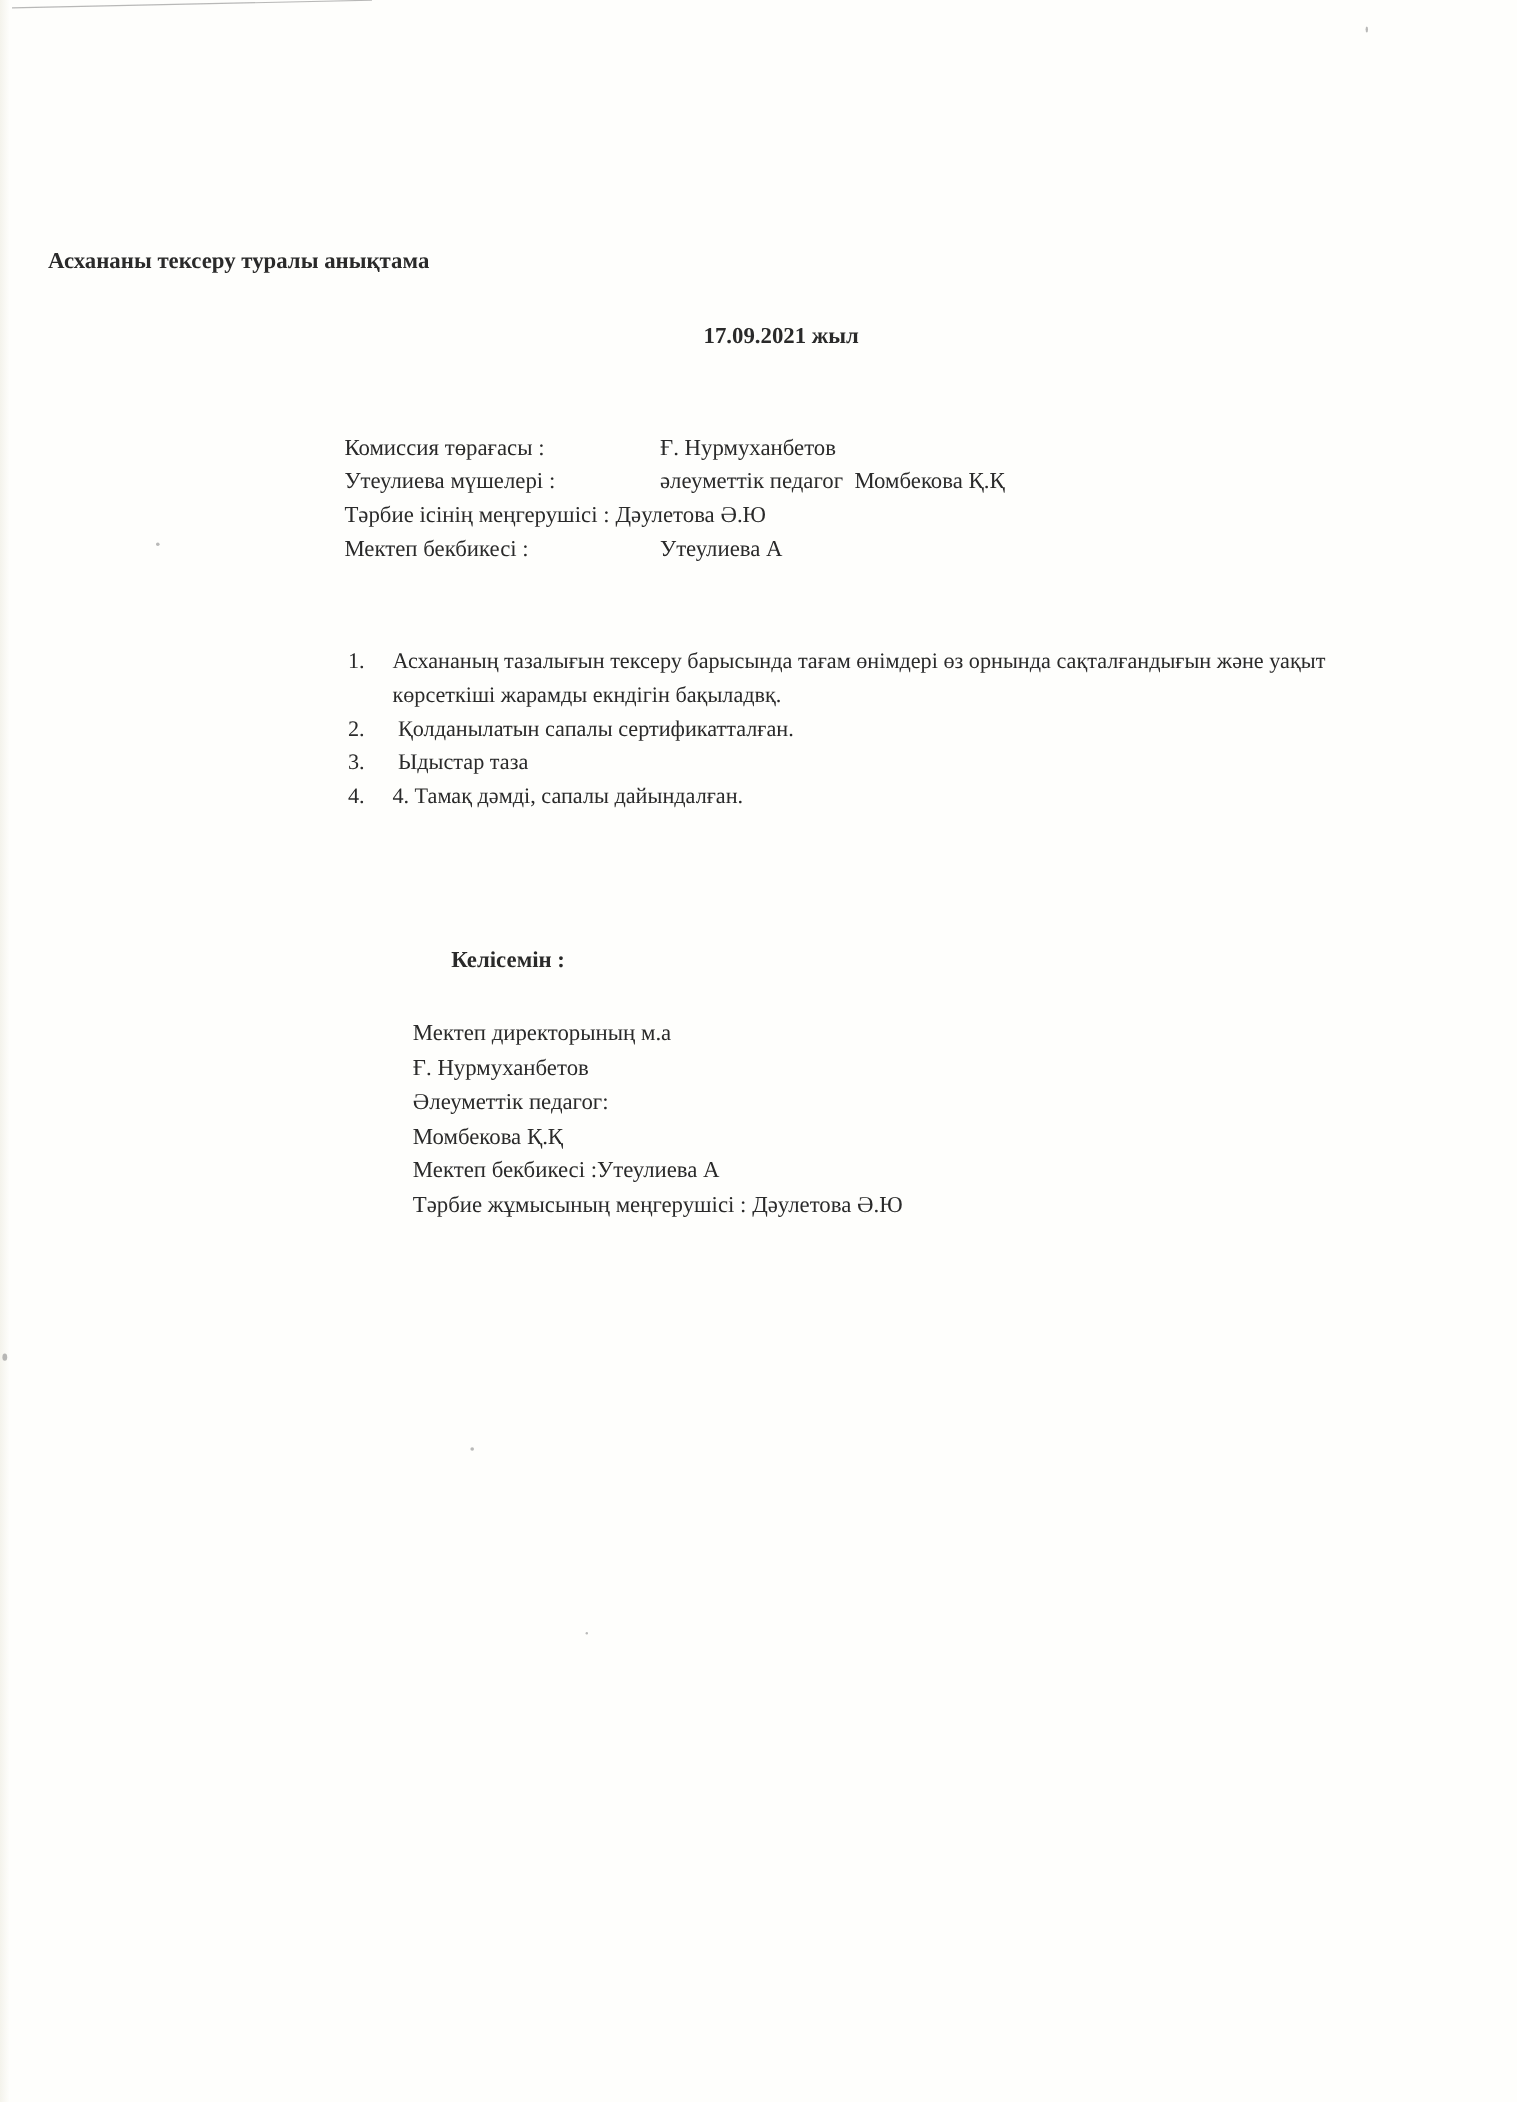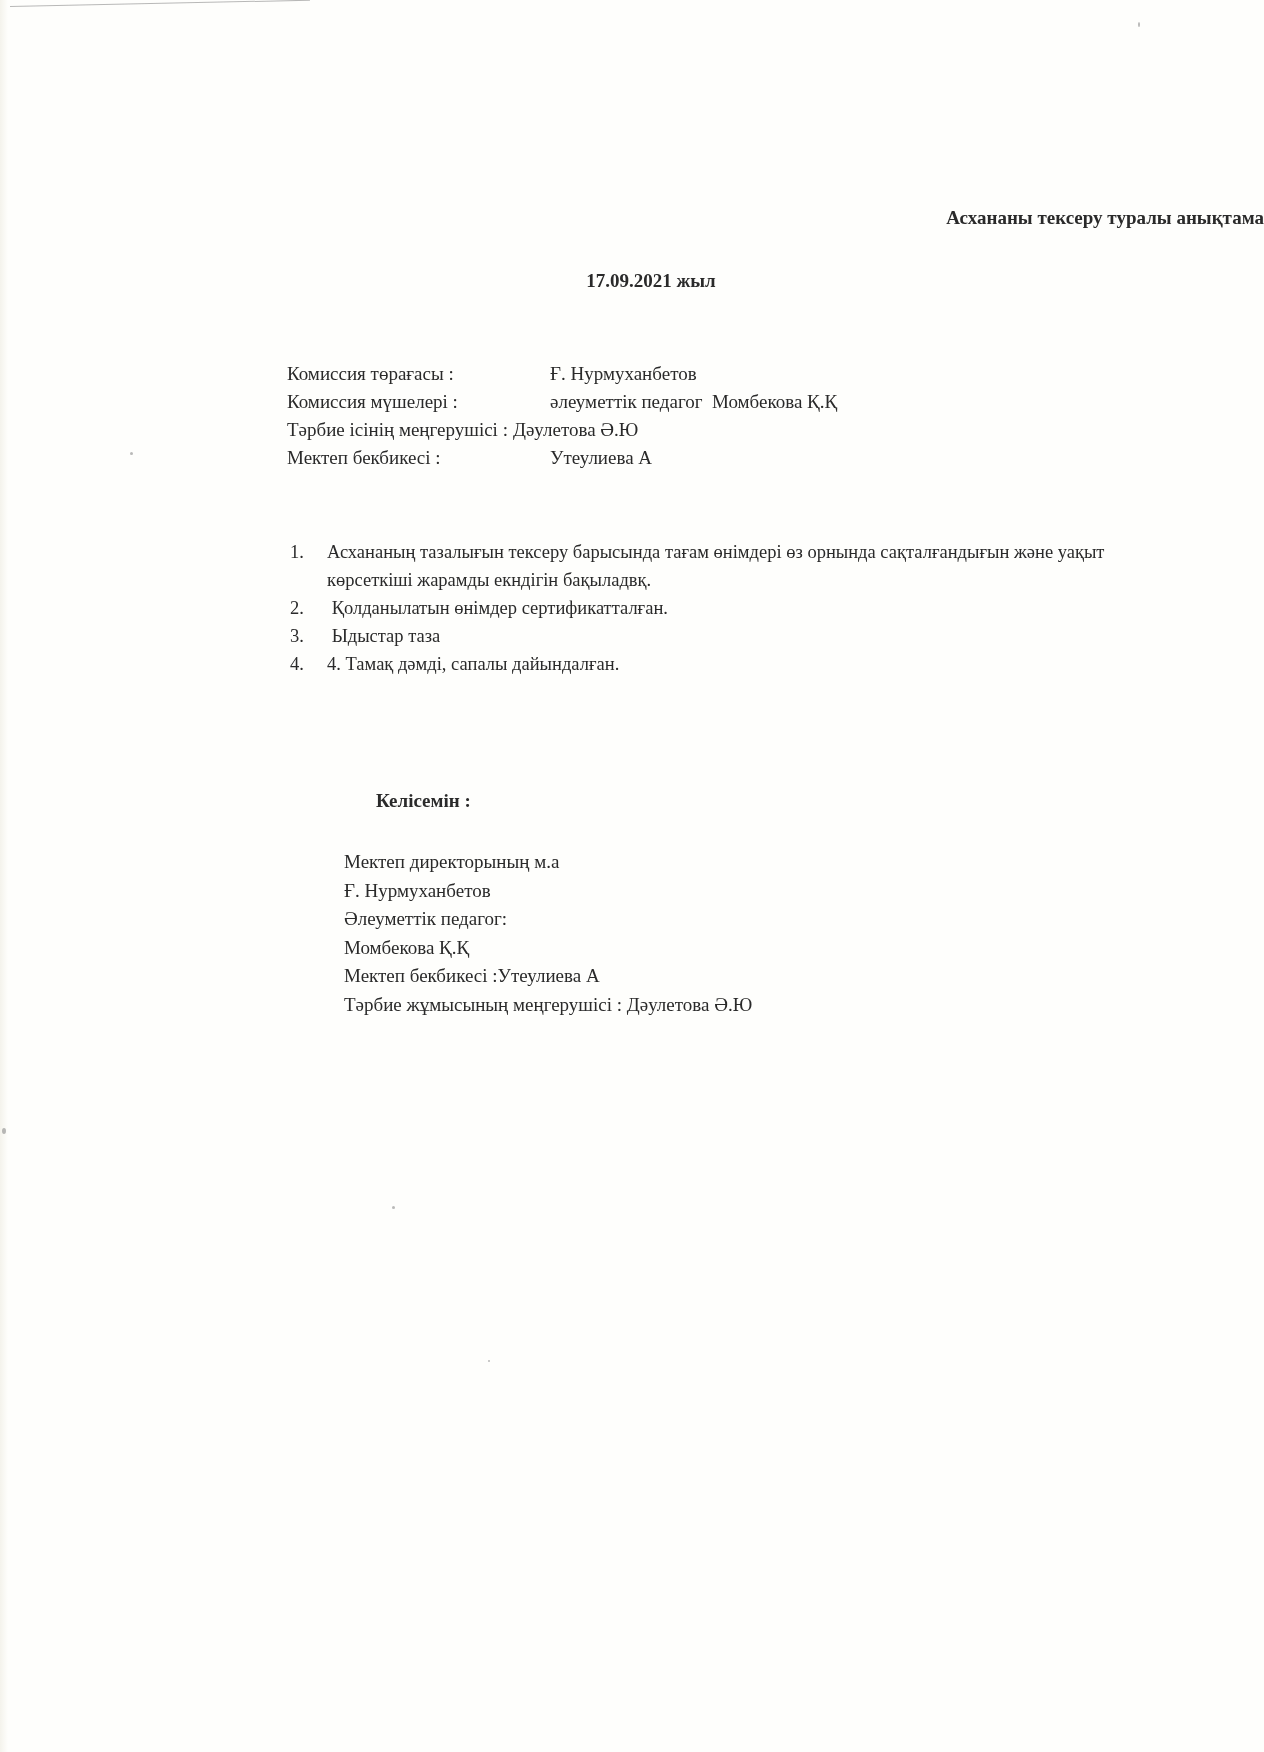--- a/index.html
+++ b/index.html
@@ -40,24 +40,24 @@
       height: 3px;
       border-radius: 50%;
       background: #8a8a8a;
       opacity: 0.6;
     }
     .title {
       position: absolute;
       left: 0;
       width: 1264px;
       top: 207px;
-      text-align: right;
+      text-align: left;
       font-weight: bold;
       font-size: 19px;
-      padding-left: 16px;
+      padding-left: 40px;
       box-sizing: border-box;
     }
     .date {
       position: absolute;
       left: 0;
       width: 1264px;
       top: 270px;
       text-align: center;
       font-weight: bold;
       font-size: 19px;
@@ -137,41 +137,41 @@
 
 <div class="title">Асхананы тексеру туралы анықтама</div>
 <div class="date">17.09.2021 жыл</div>
 
 <div class="commission">
   <div class="commission-row">
     <span class="lbl">Комиссия төрағасы :</span>
     <span>Ғ. Нурмуханбетов</span>
   </div>
   <div class="commission-row">
-    <span class="lbl">Комиссия мүшелері :</span>
+    <span class="lbl">Утеулиева мүшелері :</span>
     <span style="white-space:pre;">әлеуметтік педагог  Момбекова Қ.Қ</span>
   </div>
   <div class="commission-row wide">
     <span class="lbl">Тәрбие ісінің меңгерушісі :</span>
     <span>Дәулетова Ә.Ю</span>
   </div>
   <div class="commission-row">
     <span class="lbl">Мектеп бекбикесі :</span>
     <span>Утеулиева А</span>
   </div>
 </div>
 
 <ol class="findings">
   <li>
     <span class="num">1.</span>
     <span class="txt" style="max-width:870px;">Асхананың тазалығын тексеру барысында тағам өнімдері өз орнында сақталғандығын және уақыт көрсеткіші жарамды екндігін бақыладвқ.</span>
   </li>
   <li>
     <span class="num">2.</span>
-    <span class="txt" style="white-space:pre;"> Қолданылатын өнімдер сертификатталған.</span>
+    <span class="txt" style="white-space:pre;"> Қолданылатын сапалы сертификатталған.</span>
   </li>
   <li>
     <span class="num">3.</span>
     <span class="txt" style="white-space:pre;"> Ыдыстар таза</span>
   </li>
   <li>
     <span class="num">4.</span>
     <span class="txt">4. Тамақ дәмді, сапалы дайындалған.</span>
   </li>
 </ol>

